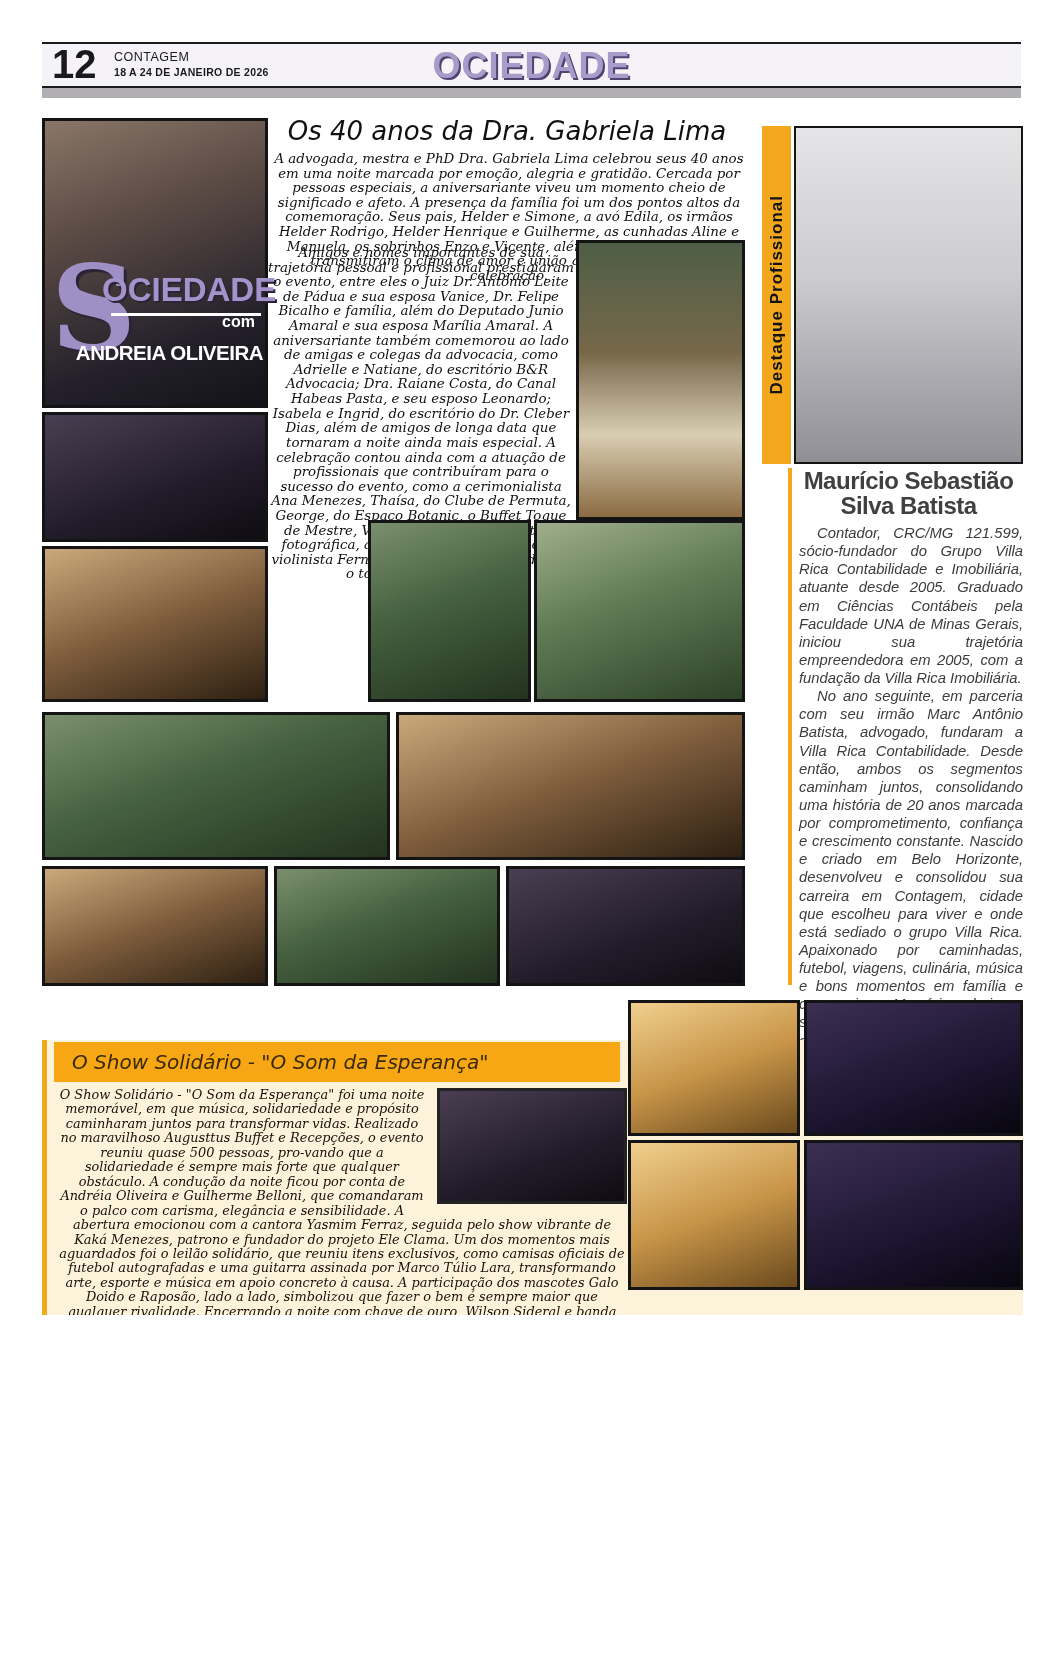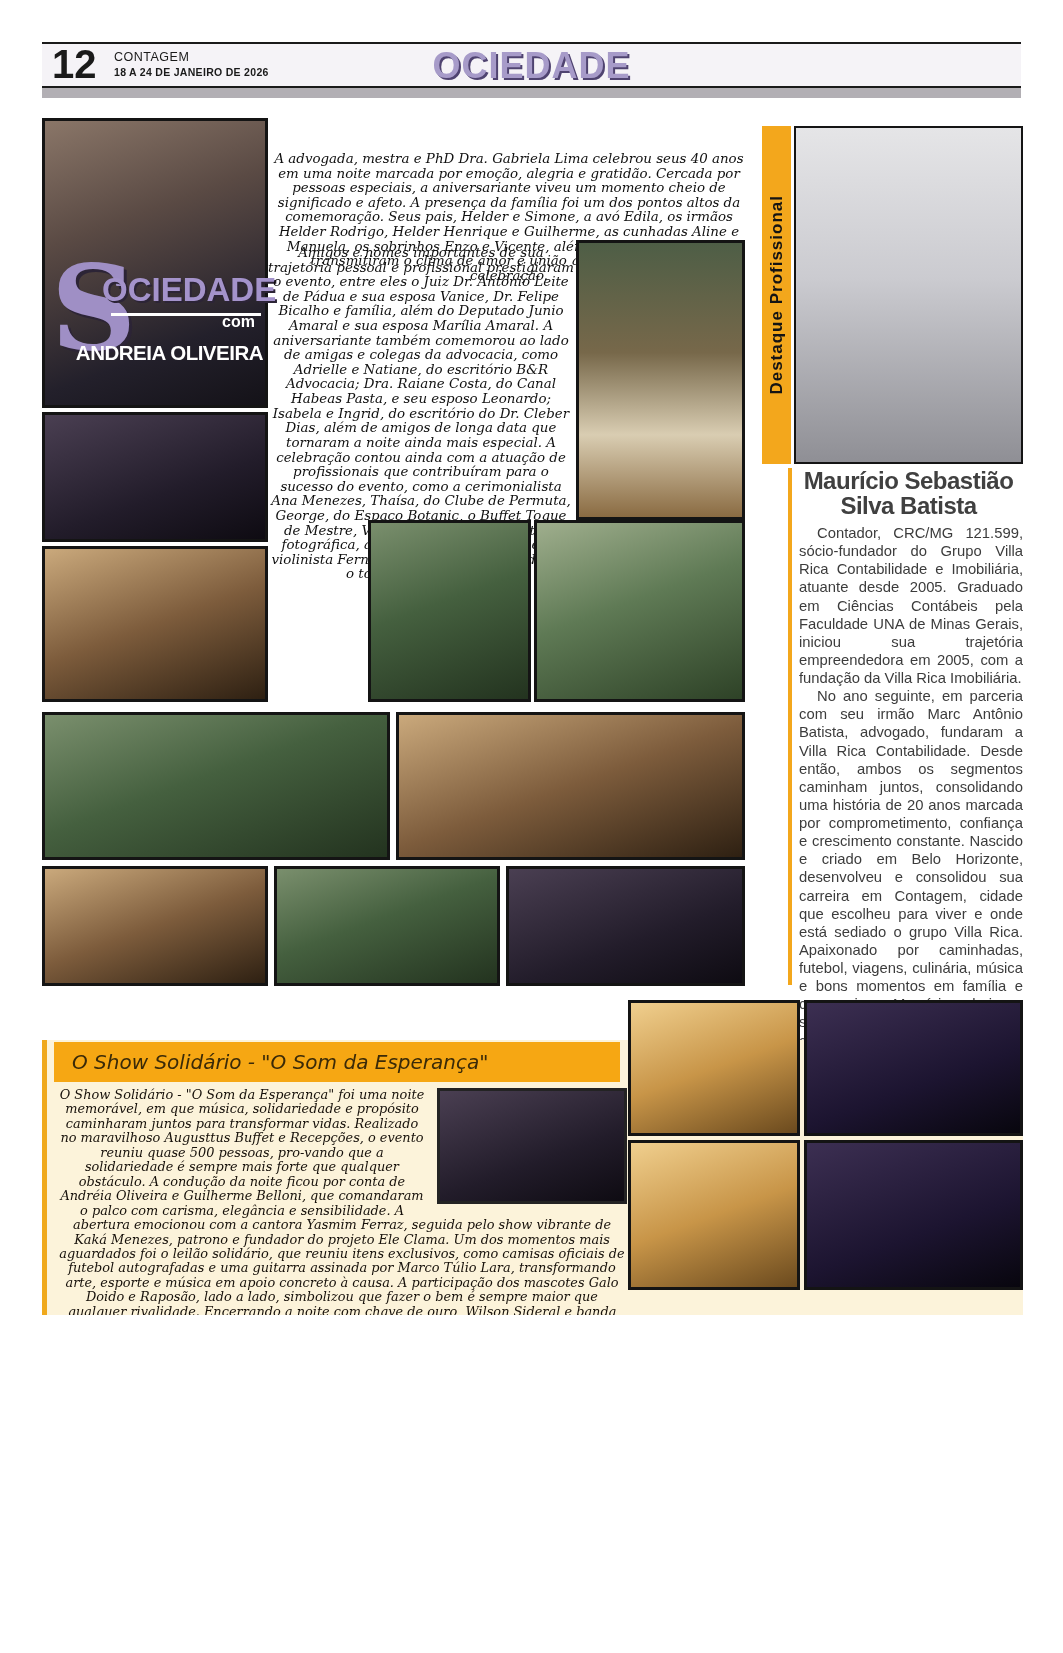--- a/index.html
+++ b/index.html
@@ -62,21 +62,21 @@
 
   
   .vbanner{left:762px;top:126px;width:29px;height:338px;background:#f3a71c;
            display:flex;align-items:center;justify-content:center;}
   .vtext{writing-mode:vertical-rl;transform:rotate(180deg);font-size:17px;font-weight:800;
          color:#141414;letter-spacing:1px;white-space:nowrap;}
   .portrait{left:794px;top:126px;width:229px;height:338px;border:2px solid #141414;box-sizing:border-box;}
   .yline{left:788px;top:468px;width:4px;height:517px;background:#f3a71c;}
   .pname{left:794px;top:468px;width:229px;text-align:center;font-size:24px;line-height:1.05;
          font-weight:900;color:#404040;letter-spacing:-.5px;}
-  .ptext{left:799px;top:524px;width:224px;font-size:14.8px;line-height:1.225;
+  .ptext{left:799px;top:524px;width:224px;font-style:italic;font-size:14.8px;line-height:1.225;
          color:#3c3c3c;text-align:justify;}
   .ptext p{margin:0;text-indent:18px;}
 
   
   .cream{left:42px;top:1040px;width:981px;height:613px;background:#fcf3da;
          border-left:5px solid #f0a91c;box-sizing:border-box;}
   .solbanner{left:54px;top:1042px;width:566px;height:40px;background:#f6a713;
              display:flex;align-items:center;padding-left:18px;box-sizing:border-box;}
   .soltitle{font-family:"DejaVu Sans",sans-serif;font-style:italic;font-size:20px;
             color:#3a2a08;}
@@ -100,20 +100,21 @@
   <div class="abs graybar"></div>
 
   <div class="abs ph g-andreia brand">
     <div class="bigS">S</div>
     <div class="rest">OCIEDADE</div>
     <div class="line"></div>
     <div class="com">com</div>
     <div class="author">ANDREIA OLIVEIRA</div>
   </div>
 
+  <div class="abs art-title">Os 40 anos da Dra. Gabriela Lima</div>
   <div class="abs art-text art-intro">A advogada, mestra e PhD Dra. Gabriela Lima celebrou seus 40 anos em uma noite marcada por emoção, alegria e gratidão. Cercada por pessoas especiais, a aniversariante viveu um momento cheio de significado e afeto. A presença da família foi um dos pontos altos da comemoração. Seus pais, Helder e Simone, a avó Edila, os irmãos Helder Rodrigo, Helder Henrique e Guilherme, as cunhadas Aline e Manuela, os sobrinhos Enzo e Vicente, além de outros familiares, transmitiram o clima de amor e união que envolveu toda a celebração.</div>
   <div class="abs art-text art-col">Amigos e nomes importantes de sua trajetória pessoal e profissional prestigiaram o evento, entre eles o Juiz Dr. Antônio Leite de Pádua e sua esposa Vanice, Dr. Felipe Bicalho e família, além do Deputado Junio Amaral e sua esposa Marília Amaral. A aniversariante também comemorou ao lado de amigas e colegas da advocacia, como Adrielle e Natiane, do escritório B&amp;R Advocacia; Dra. Raiane Costa, do Canal Habeas Pasta, e seu esposo Leonardo; Isabela e Ingrid, do escritório do Dr. Cleber Dias, além de amigos de longa data que tornaram a noite ainda mais especial. A celebração contou ainda com a atuação de profissionais que contribuíram para o sucesso do evento, como a cerimonialista Ana Menezes, Thaísa, do Clube de Permuta, George, do Espaço Botanic, o Buffet Toque de Mestre, Vanessa Barros na cobertura fotográfica, além da banda do Vinny e do violinista Fernando, da Femavili, que deram o tom musical à noite.</div>
   <div class="abs ph g-cake" style="left:576px;top:240px;width:169px;height:280px;"></div>
 
   <div class="abs ph g-dark" style="left:42px;top:412px;width:226px;height:130px;"></div>
   <div class="abs ph g-table" style="left:42px;top:546px;width:226px;height:156px;"></div>
   <div class="abs ph g-green" style="left:368px;top:520px;width:163px;height:182px;"></div>
   <div class="abs ph g-greenlt" style="left:534px;top:520px;width:211px;height:182px;"></div>
   <div class="abs ph g-green" style="left:42px;top:712px;width:348px;height:148px;"></div>
   <div class="abs ph g-table" style="left:396px;top:712px;width:349px;height:148px;"></div>

